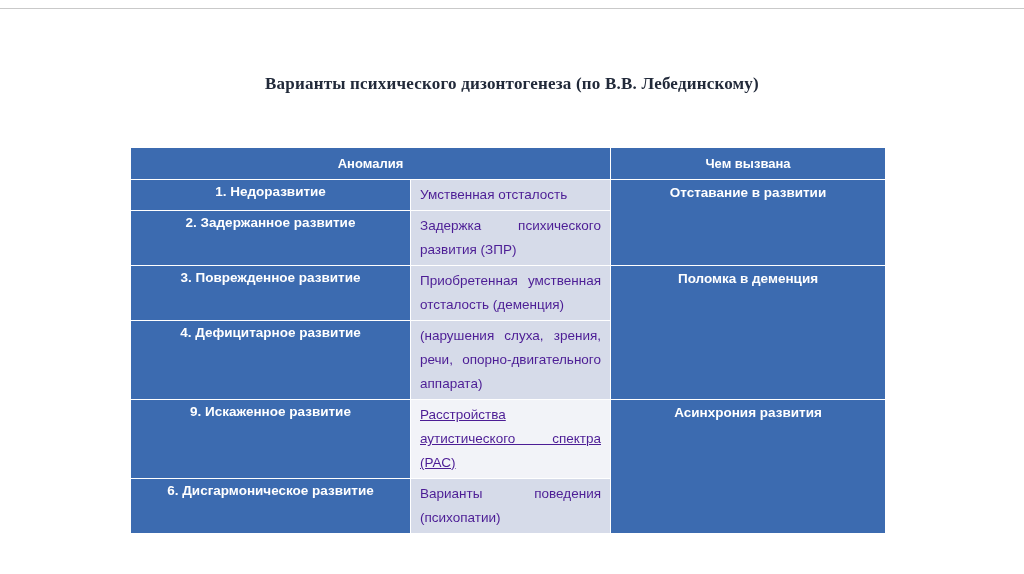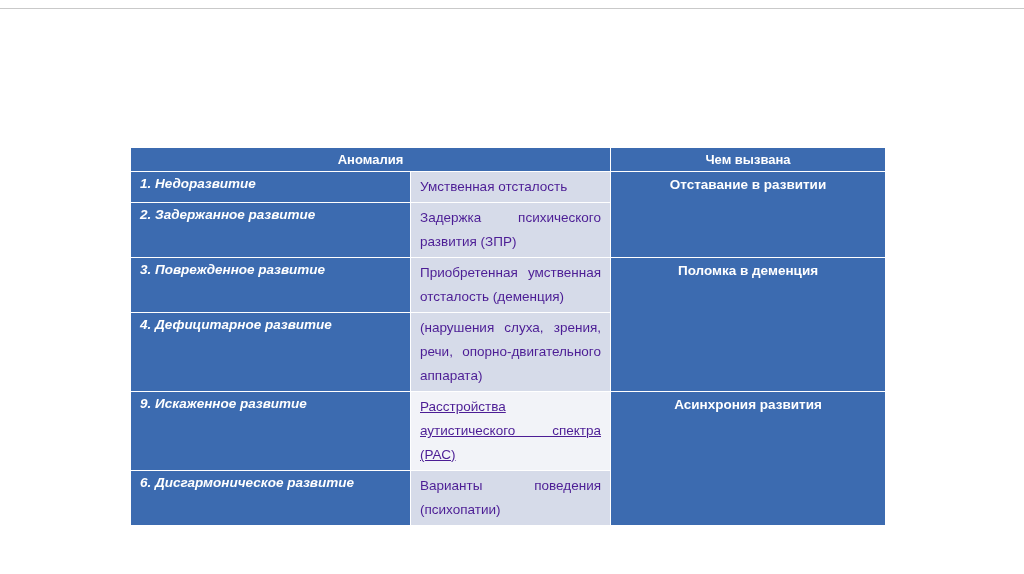--- a/index.html
+++ b/index.html
@@ -48,62 +48,63 @@
     font-size: 13.5px;
   }
   col.c1 { width: 280px; }
   col.c2 { width: 200px; }
   col.c3 { width: 275px; }
   .dz-table th, .dz-table td {
     border: 1.5px solid #ffffff;
     vertical-align: top;
     padding: 4px 9px;
   }
-  tr.hrow { height: 24px; }
+  tr.hrow { height: 32px; }
   tr.r1 { height: 25px; }
   tr.r2 { height: 48px; margin-top: 11px; }
   tr.r3 { height: 48px; }
   tr.r4 { height: 76px; }
   tr.r5 { height: 72px; }
   tr.r6 { height: 51px; }
   .dz-table th {
     background: var(--header-blue);
     color: #ffffff;
     font-weight: bold;
     font-size: 13px;
     text-align: center;
     vertical-align: middle;
     padding: 2px 4px;
   }
   td.blue {
     background: var(--header-blue);
     color: #ffffff;
     font-weight: bold;
   }
-  td.name { text-align: left; font-style: italic; }
+  td.name { text-align: center; }
   td.cause {
     text-align: center;
     padding-top: 5px;
   }
   td.desc {
     background: var(--cell-light);
     color: #4c1d95;
     text-align: justify;
     text-align-last: left;
     line-height: 24px;
     padding: 3px 9px;
   }
   td.desc.lighter { background: var(--cell-lighter); text-decoration: underline; }
 </style>
 </head>
 <body>
 
 <div class="slide">
   <div class="top-rule"></div>
 
+  <h1 class="title">Варианты психического дизонтогенеза (по В.В. Лебединскому)</h1>
 
   <table class="dz-table">
     <colgroup>
         <col class="c1">
         <col class="c2">
         <col class="c3">
       </colgroup>
     <thead>
       <tr class="hrow">
         <th colspan="2">Аномалия</th>

